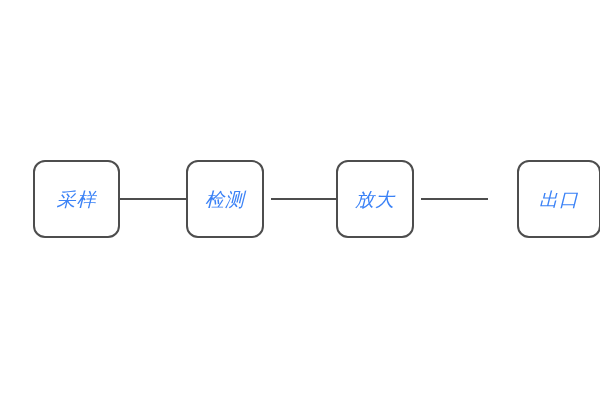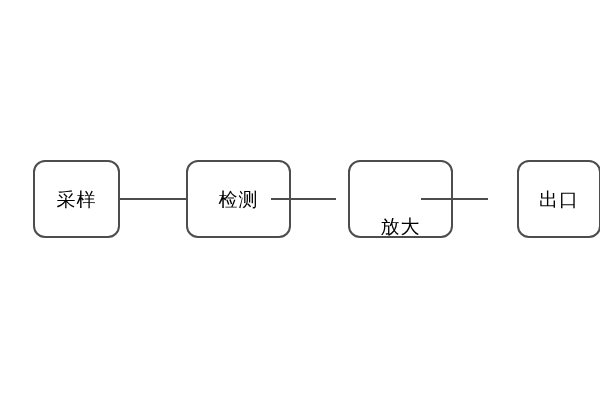--- a/index.html
+++ b/index.html
@@ -18,29 +18,30 @@
   .node {
     position: absolute;
     box-sizing: border-box;
     border: 2px solid #4d4d4d;
     border-radius: 12px;
     background: #ffffff;
     display: flex;
     align-items: center;
     justify-content: center;
     top: 160px;
-    width: 105px;
+    width: 78px;
     height: 78px;
   }
   .node-label {
     font-size: 19px;
     line-height: 1;
-    color: #000000;
+    color: #3b82f6;
     letter-spacing: 1px;
     white-space: nowrap;
+    font-style: italic;
   }
   .connector {
     position: absolute;
     top: 198px;
     height: 2px;
     background: #4d4d4d;
   }
 </style>
 </head>
 <body>
@@ -52,21 +53,21 @@
   </div>
 
   <div class="connector" style="left:120px; width:66px;"></div>
 
   <div class="node" style="left:186px;">
     <span class="node-label">检测</span>
   </div>
 
   <div class="connector" style="left:271px; width:65px;"></div>
 
-  <div class="node" style="left:348px;align-items:flex-end;">
+  <div class="node" style="left:336px;">
     <span class="node-label">放大</span>
   </div>
 
   <div class="connector" style="left:421px; width:67px;"></div>
 
   <div class="node" style="left:488px; width:84px;margin-left:29px;">
     <span class="node-label">出口</span>
   </div>
 
 </div>

